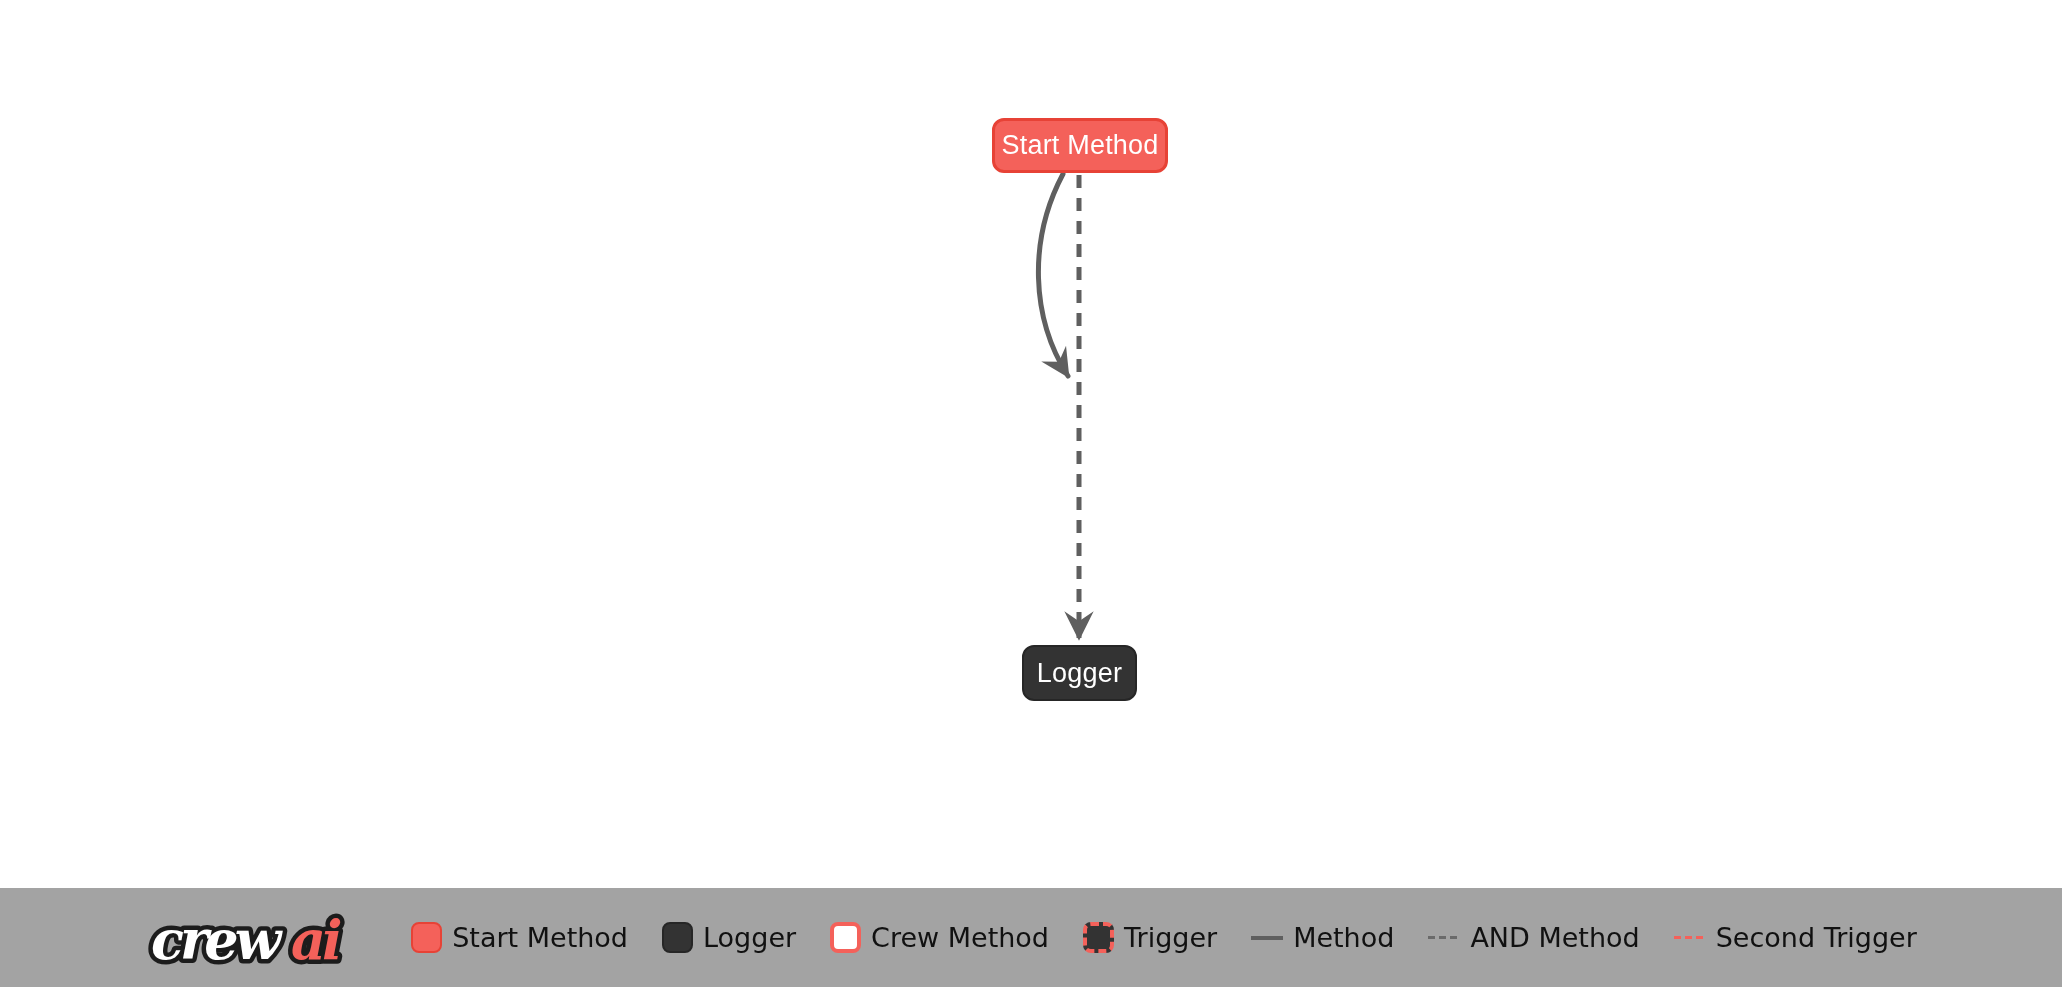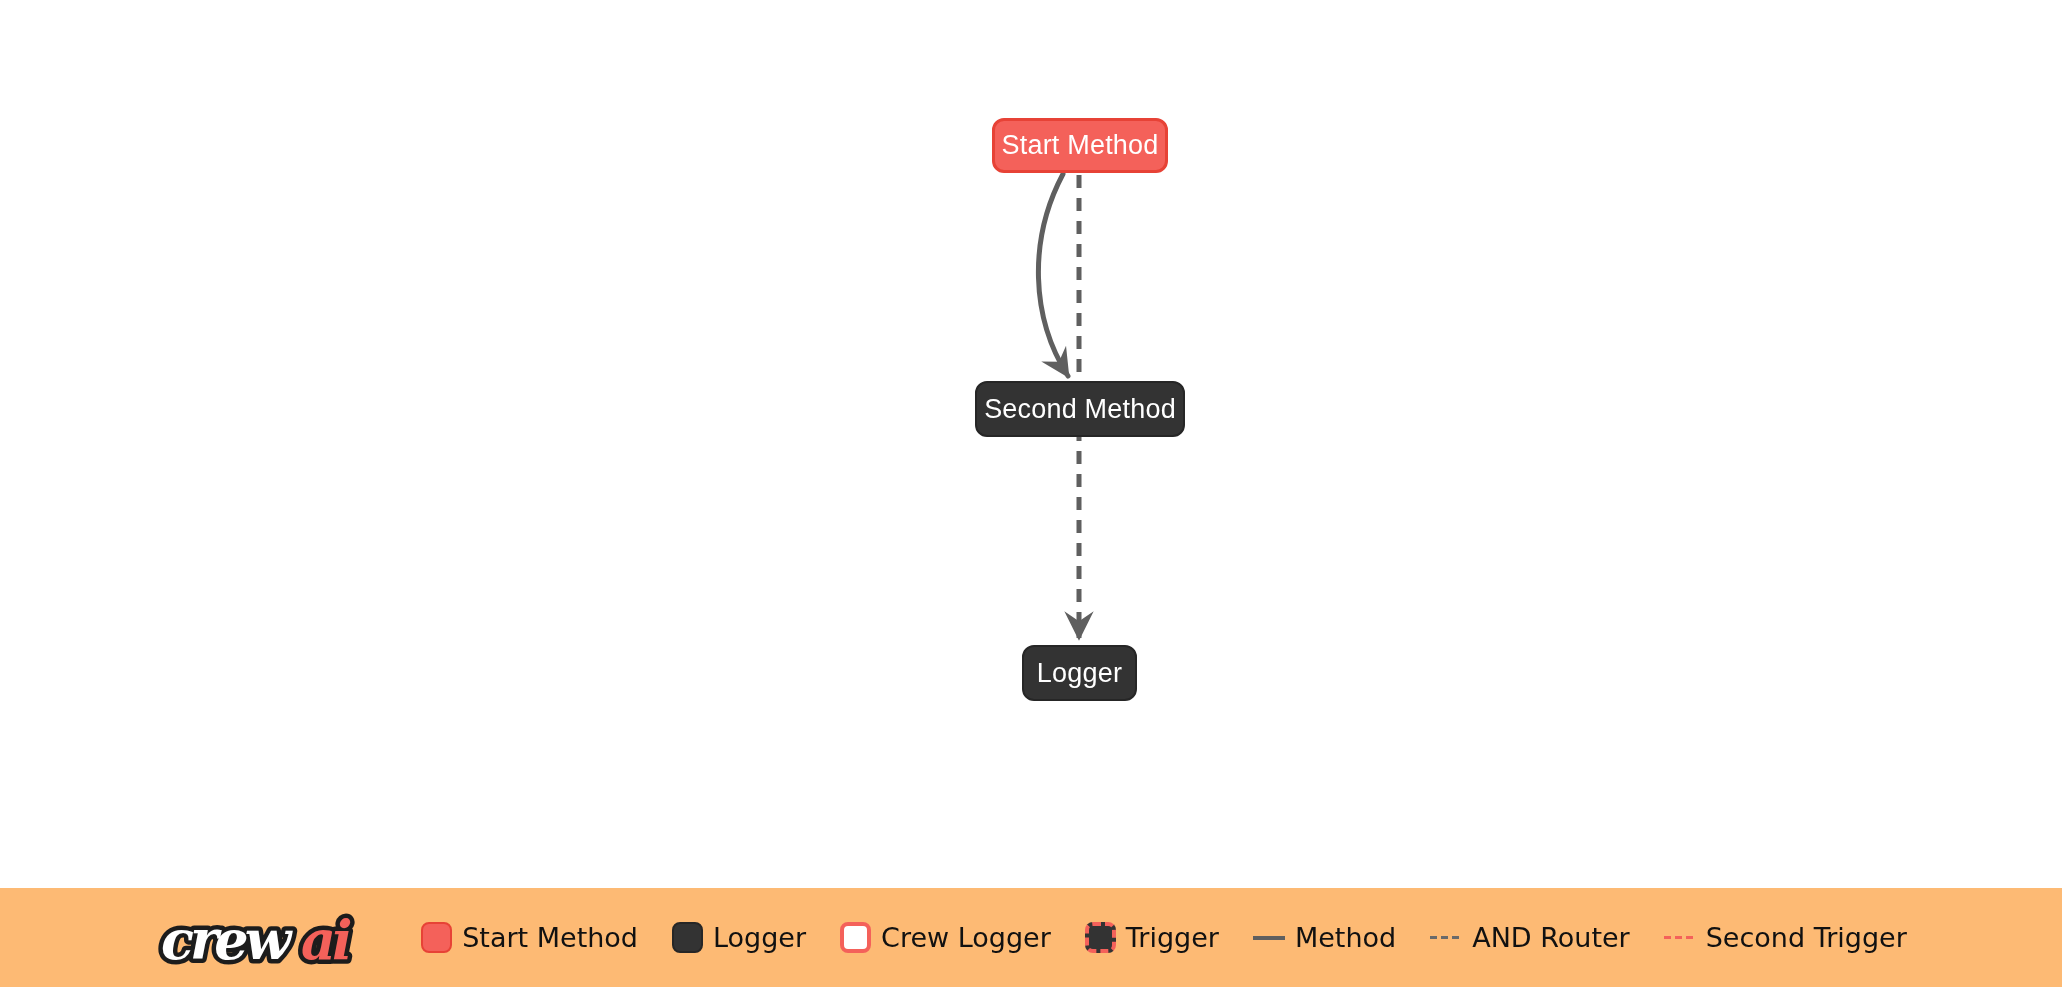--- a/index.html
+++ b/index.html
@@ -47,21 +47,21 @@
     border: 2px solid #262626;
   }
   .node-second { left: 975px; top: 381px; width: 210px; }
   .node-logger { left: 1022px; top: 645px; width: 115px; }
 
   
   .legend {
     position: absolute;
     left: 0; bottom: 0;
     width: 2062px; height: 99px;
-    background: #fdba74;
+    background: #a3a3a3;
     display: flex;
     align-items: center;
     justify-content: center;
     gap: 34px;
     font-family: "DejaVu Sans", sans-serif;
     font-size: 27px;
     color: #111111;
   }
   .logo-svg { display: block; margin-right: 6px; }
   .legend-item {
@@ -105,21 +105,20 @@
         <path d="M0.5,0.5 L11.5,6 L0.5,11.5 L4.2,6 Z" fill="#5f5f5f"></path>
       </marker>
     </defs>
 
     <path d="M 1079 175 L 1079 638" fill="none" stroke="#5f5f5f" stroke-width="5" stroke-dasharray="13 10" marker-end="url(#arrowhead)"></path>
 
     <path d="M 1063 174 C 1028 240 1031 318 1068 376" fill="none" stroke="#5f5f5f" stroke-width="5" stroke-linecap="round" marker-end="url(#arrowhead)"></path>
   </svg>
 
   <div class="node node-start">Start Method</div>
-  <div class="node node-dark node-second">Second Method</div>
   <div class="node node-dark node-logger">Logger</div>
 </div>
 
 <footer class="legend">
 
   <svg class="logo-svg" width="226" height="82" viewBox="0 0 226 82" xmlns="http://www.w3.org/2000/svg">
     <g font-family="DejaVu Serif, serif" font-style="italic" font-weight="bold" font-size="54" letter-spacing="-4" stroke="#1c1c1c" stroke-width="9" stroke-linejoin="round" paint-order="stroke">
       <text x="6" y="62" fill="#ffffff">crew</text>
       <text x="146" y="62" fill="#f4615a">ai</text>
     </g>
@@ -130,36 +129,36 @@
     <span>Start Method</span>
   </div>
 
   <div class="legend-item">
     <span class="sw sw-method"></span>
     <span>Logger</span>
   </div>
 
   <div class="legend-item">
     <span class="sw sw-crew"></span>
-    <span>Crew Logger</span>
+    <span>Crew Method</span>
   </div>
 
   <div class="legend-item">
     <span class="sw sw-router"></span>
     <span>Trigger</span>
   </div>
 
   <div class="legend-item">
     <span class="ln ln-solid"></span>
     <span>Method</span>
   </div>
 
   <div class="legend-item">
     <span class="ln ln-dash"></span>
-    <span>AND Router</span>
+    <span>AND Method</span>
   </div>
 
   <div class="legend-item">
     <span class="ln ln-dash-red"></span>
     <span>Second Trigger</span>
   </div>
 
 </footer>
 
 </body></html>

